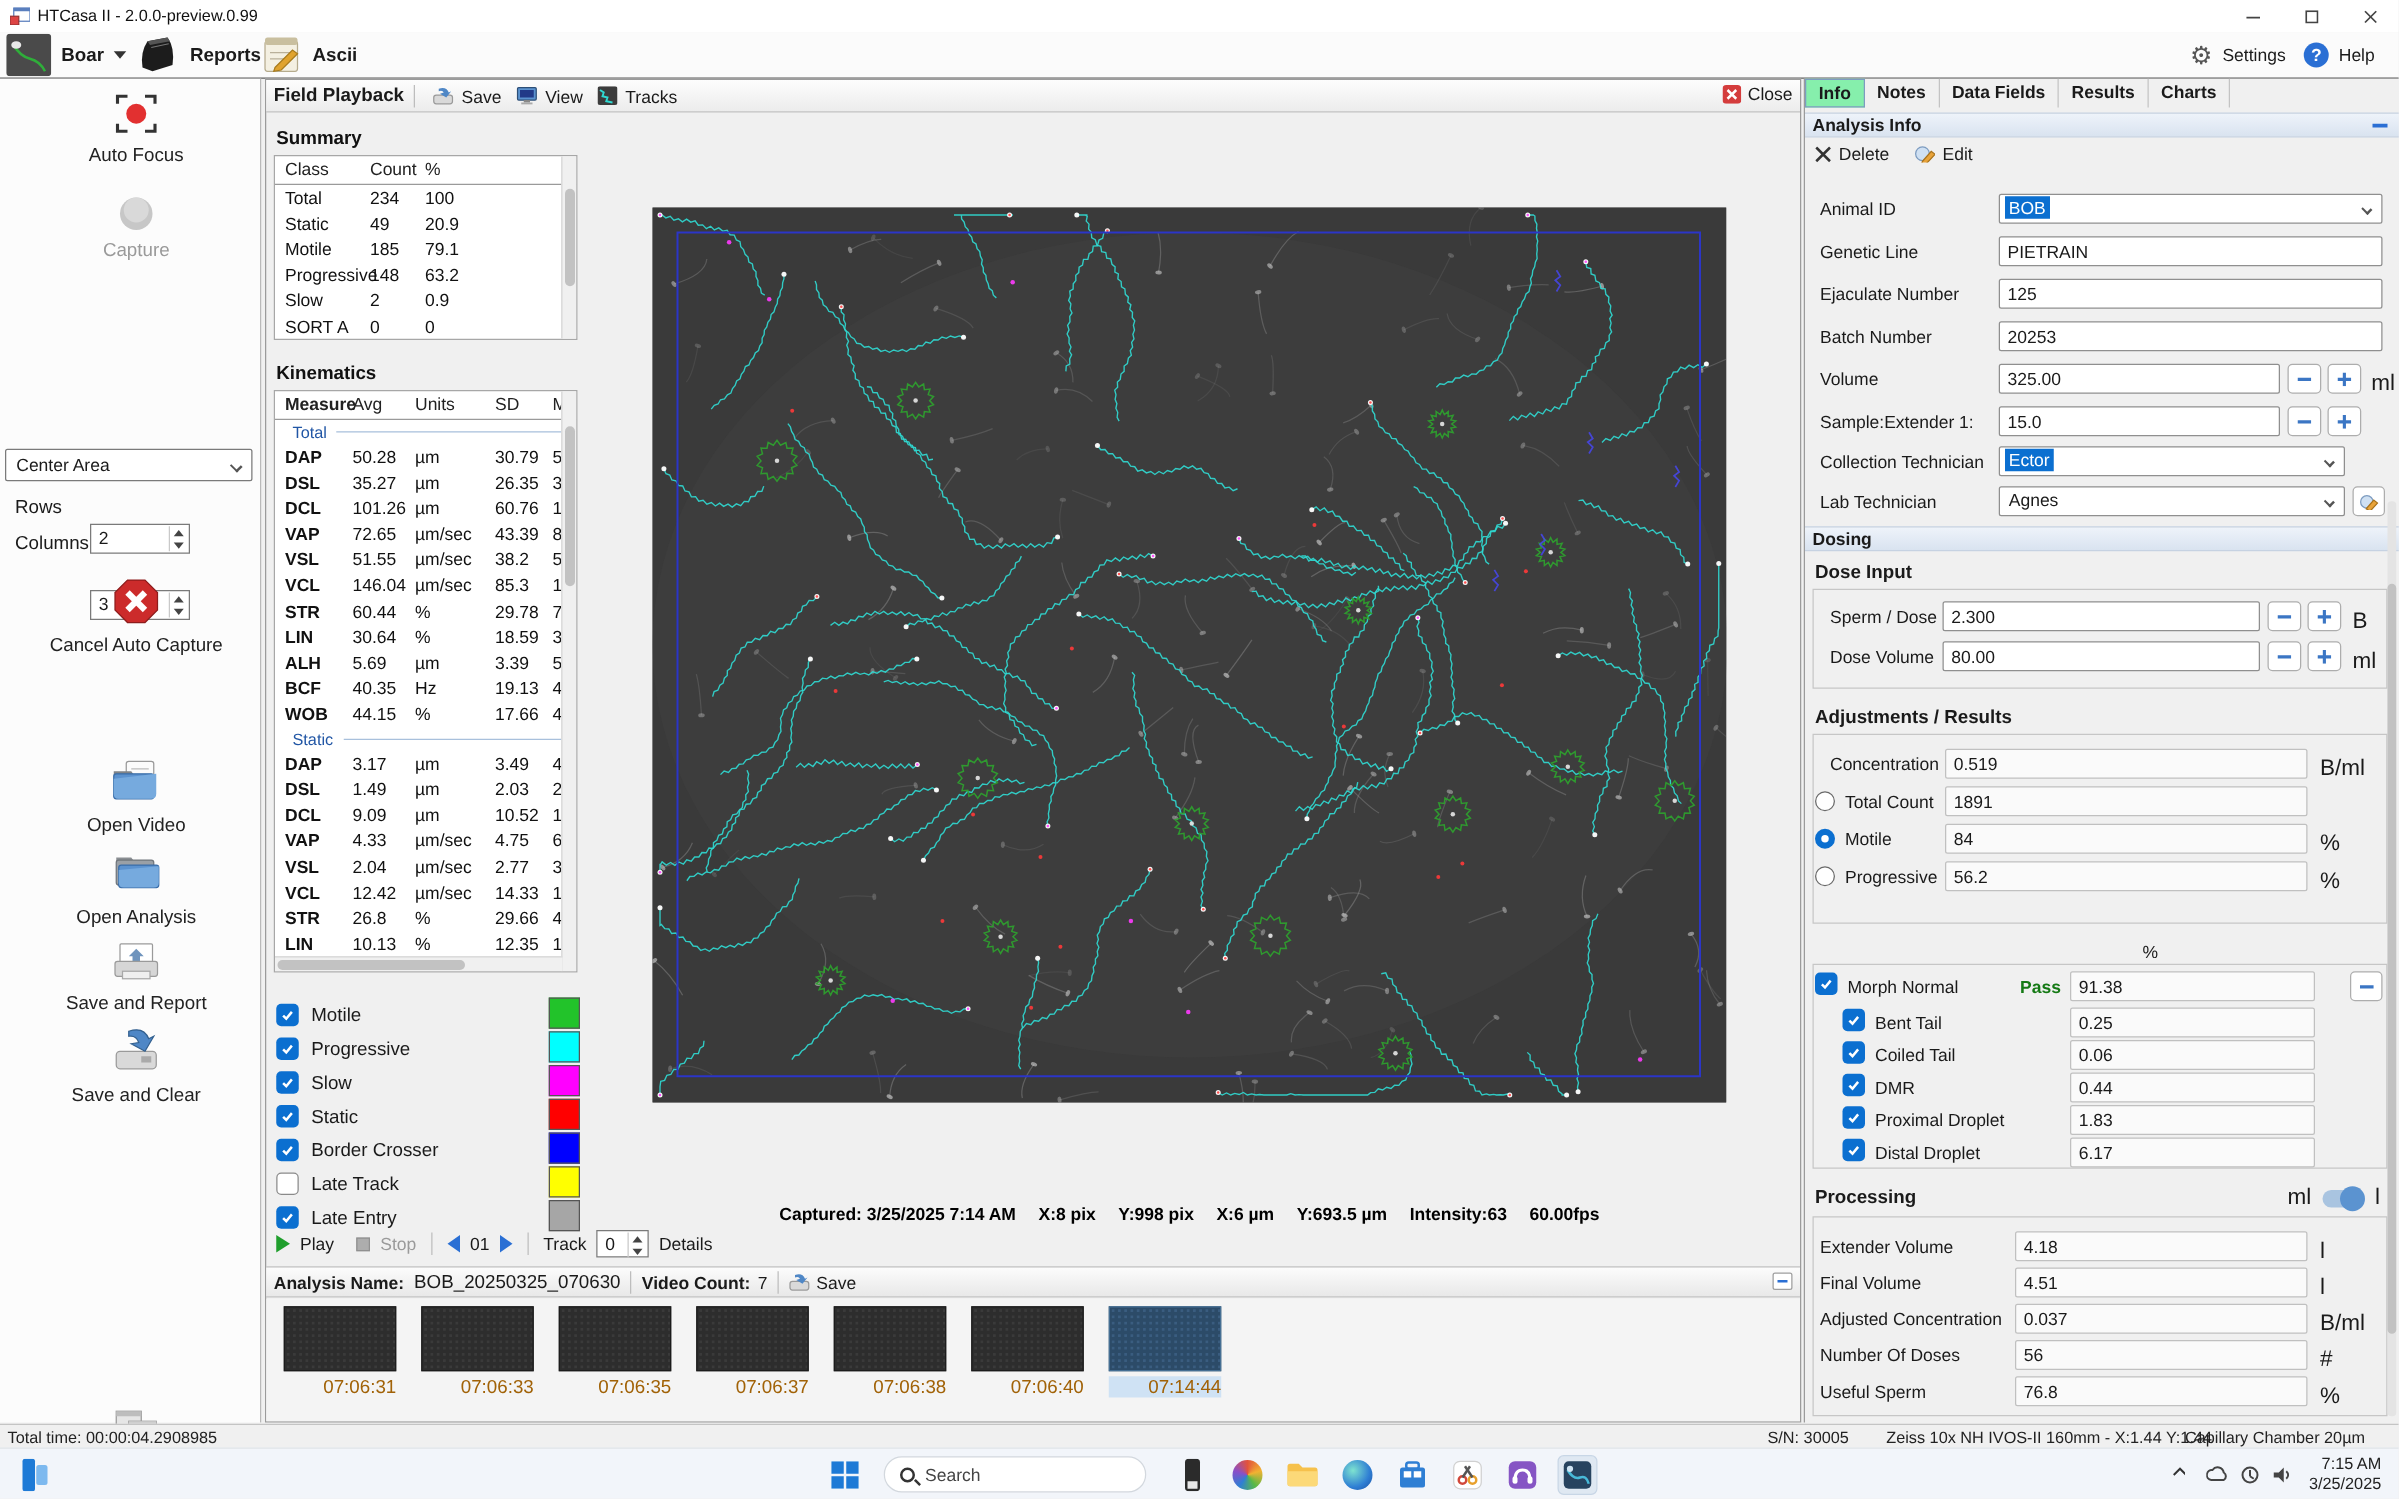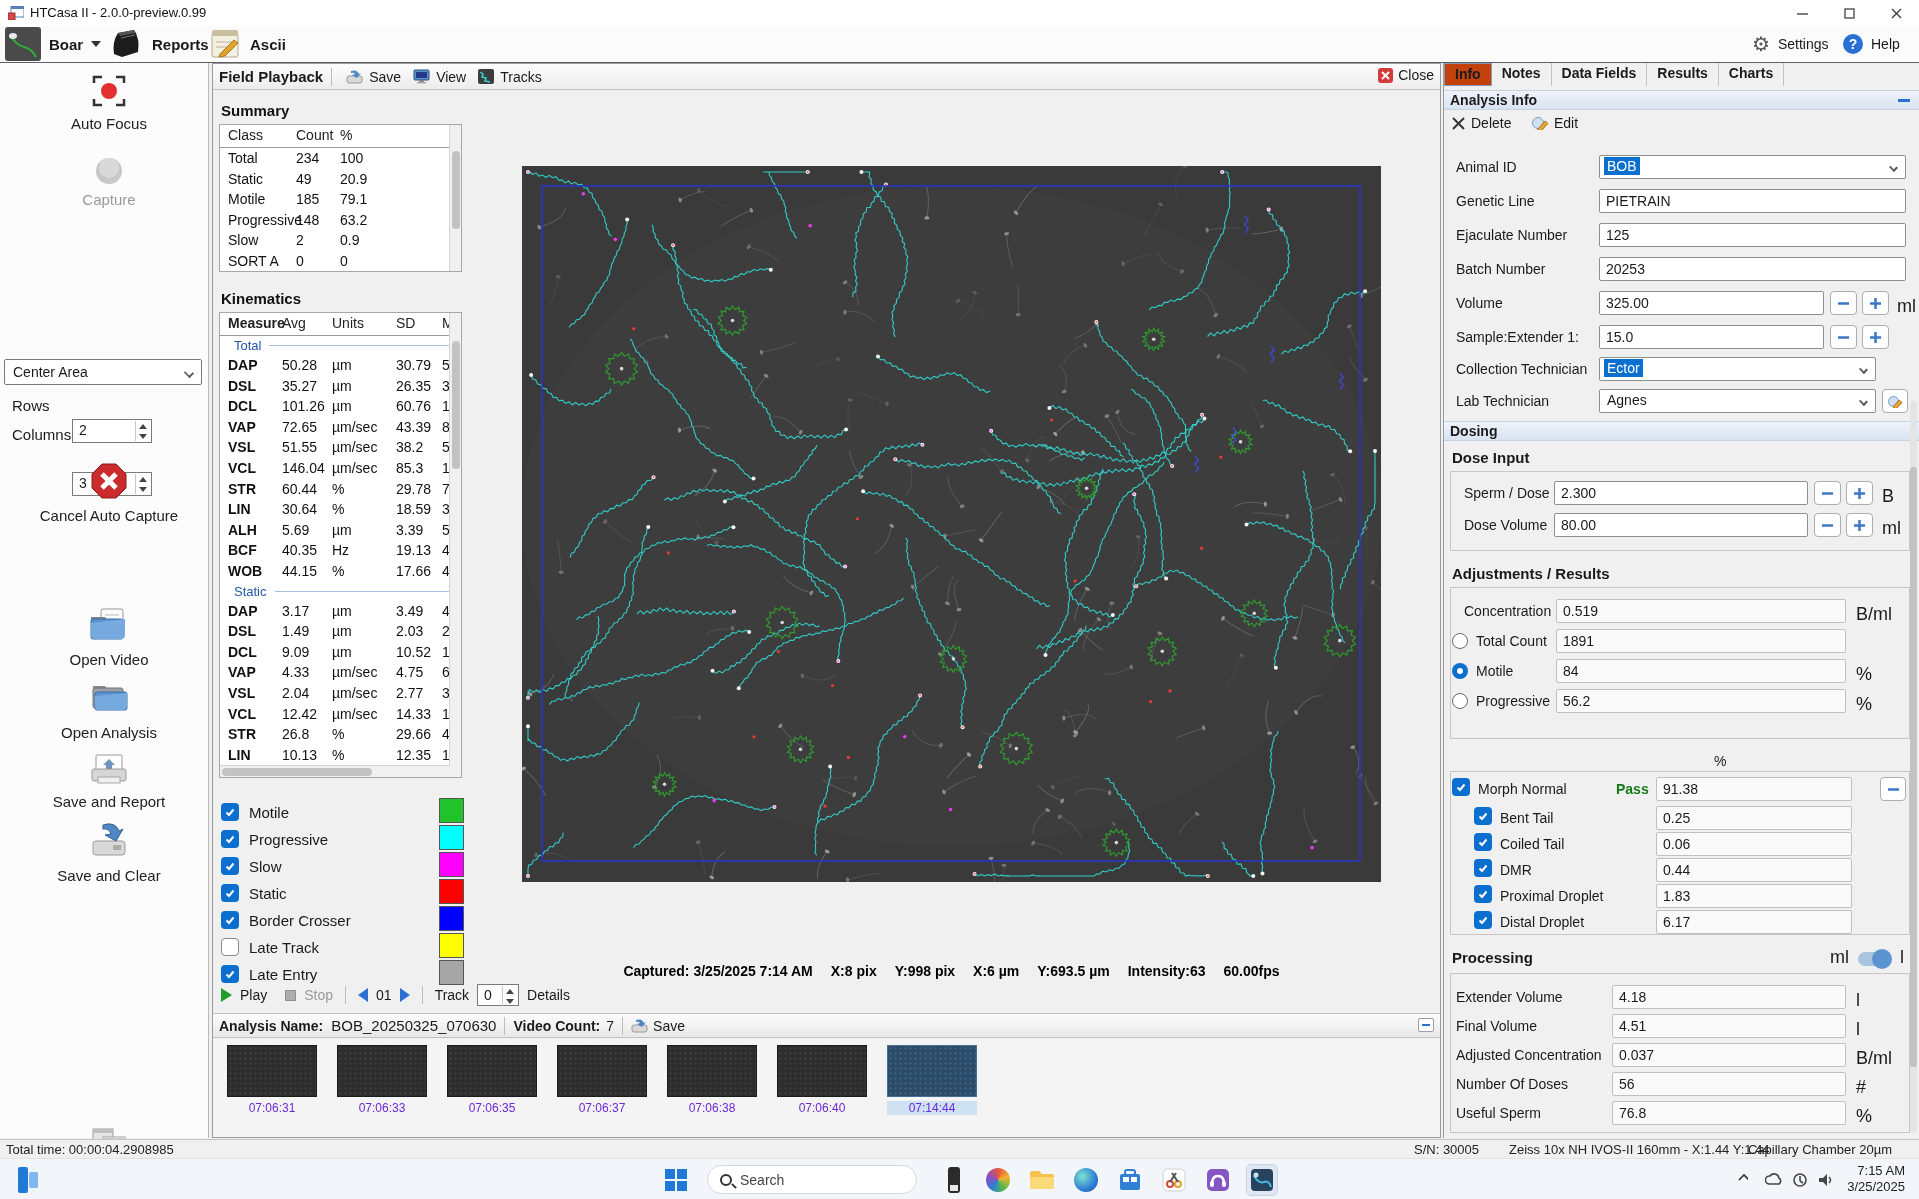--- a/index.html
+++ b/index.html
@@ -73,28 +73,28 @@
   .caption { position:absolute; left:309px; top:899px; width:859px; text-align:center; font-weight:bold; font-size:14px; color:#000; }
   .caption span { margin:0 9px; white-space:nowrap; }
 
   .abar { position:absolute; left:0; top:949px; width:1227px; height:25px; background:linear-gradient(#fcfcfc,#e8e8e8); border-top:1px solid #c2c2c2; border-bottom:1px solid #c2c2c2; display:flex; align-items:center; font-size:14px; }
   .abar .sep { width:1px; height:18px; background:#bdbdbd; margin:0 8px; }
   .collapse-sq { width:16px; height:14px; background:#fff; border:1px solid #9e9e9e; border-radius:2px; display:flex; align-items:center; justify-content:center; }
   .collapse-sq i { display:block; width:8px; height:2px; background:#2a6fd4; }
   .thumbstrip { position:absolute; left:0; top:975px; width:1227px; height:98px; background:#f4f4f4; }
   .thumb { position:absolute; top:6px; width:90px; height:52px; background:#2d2d2d; background-image:radial-gradient(#3a3a3a 1px, transparent 1.3px); background-size:5px 5px; border:1px solid #1c1c1c; }
   .thumb.sel { background:#2c4b68; background-image:radial-gradient(#3a5d80 1px, transparent 1.3px); background-size:5px 5px; border:1px solid #456f94; }
-  .tstamp { position:absolute; top:62px; width:90px; text-align:center; font-size:12px; color:#6d28d9; }
+  .tstamp { position:absolute; top:62px; width:90px; text-align:right; font-size:15px; color:#a16207; }
   .tstamp.sel { background:#cfe2f4; }
 
   
   .rpanel { position:absolute; left:1443px; top:63px; width:476px; height:1075px; background:#f0f0f0; border-left:1px solid #9b9b9b; }
   .rtabs { position:absolute; left:0; top:0; width:476px; height:23px; display:flex; font-size:14px; font-weight:bold; }
   .rtab { padding:2px 10px 0 10px; border-right:1px solid #c3c3c3; height:23px; }
-  .rtab.sel { background:#c2410c; border:1px solid #7d9cc0; }
+  .rtab.sel { background:#86efac; border:1px solid #7d9cc0; }
   .shead { position:absolute; left:0; width:476px; height:20px; background:linear-gradient(#eef3fa,#d9e3f0); border-top:1px solid #c6d2e2; border-bottom:1px solid #c6d2e2; font-weight:bold; font-size:14px; padding:1px 0 0 6px; }
   .shead .mini { position:absolute; right:10px; top:8px; width:12px; height:3px; background:#2a6fd4; }
   .icontext { display:flex; align-items:center; gap:6px; font-size:14px; }
   .frow { position:absolute; left:0; width:476px; height:40px; font-size:14px; }
   .frow .lbl { position:absolute; left:12px; top:4px; white-space:nowrap; }
   .inputbox { position:absolute; background:#fff; border:1px solid #8f8f8f; border-radius:2px; height:24px; font-size:14px; padding:3px 0 0 6px; white-space:nowrap; overflow:hidden; }
   .inputbox.soft { border:1px solid #c0c0c0; background:#fafafa; }
   .combo2 { position:absolute; background:#fff; border:1px solid #8f8f8f; border-radius:2px; height:24px; font-size:14px; padding:2px 0 0 4px; }
   .combo2 .chev { position:absolute; right:8px; top:8px; width:7px; height:7px; border-right:2px solid #555; border-bottom:2px solid #555; transform:rotate(45deg) scale(1,.8); }
   .hl { background:#0b6fd0; color:#fff; padding:1px 3px; }

